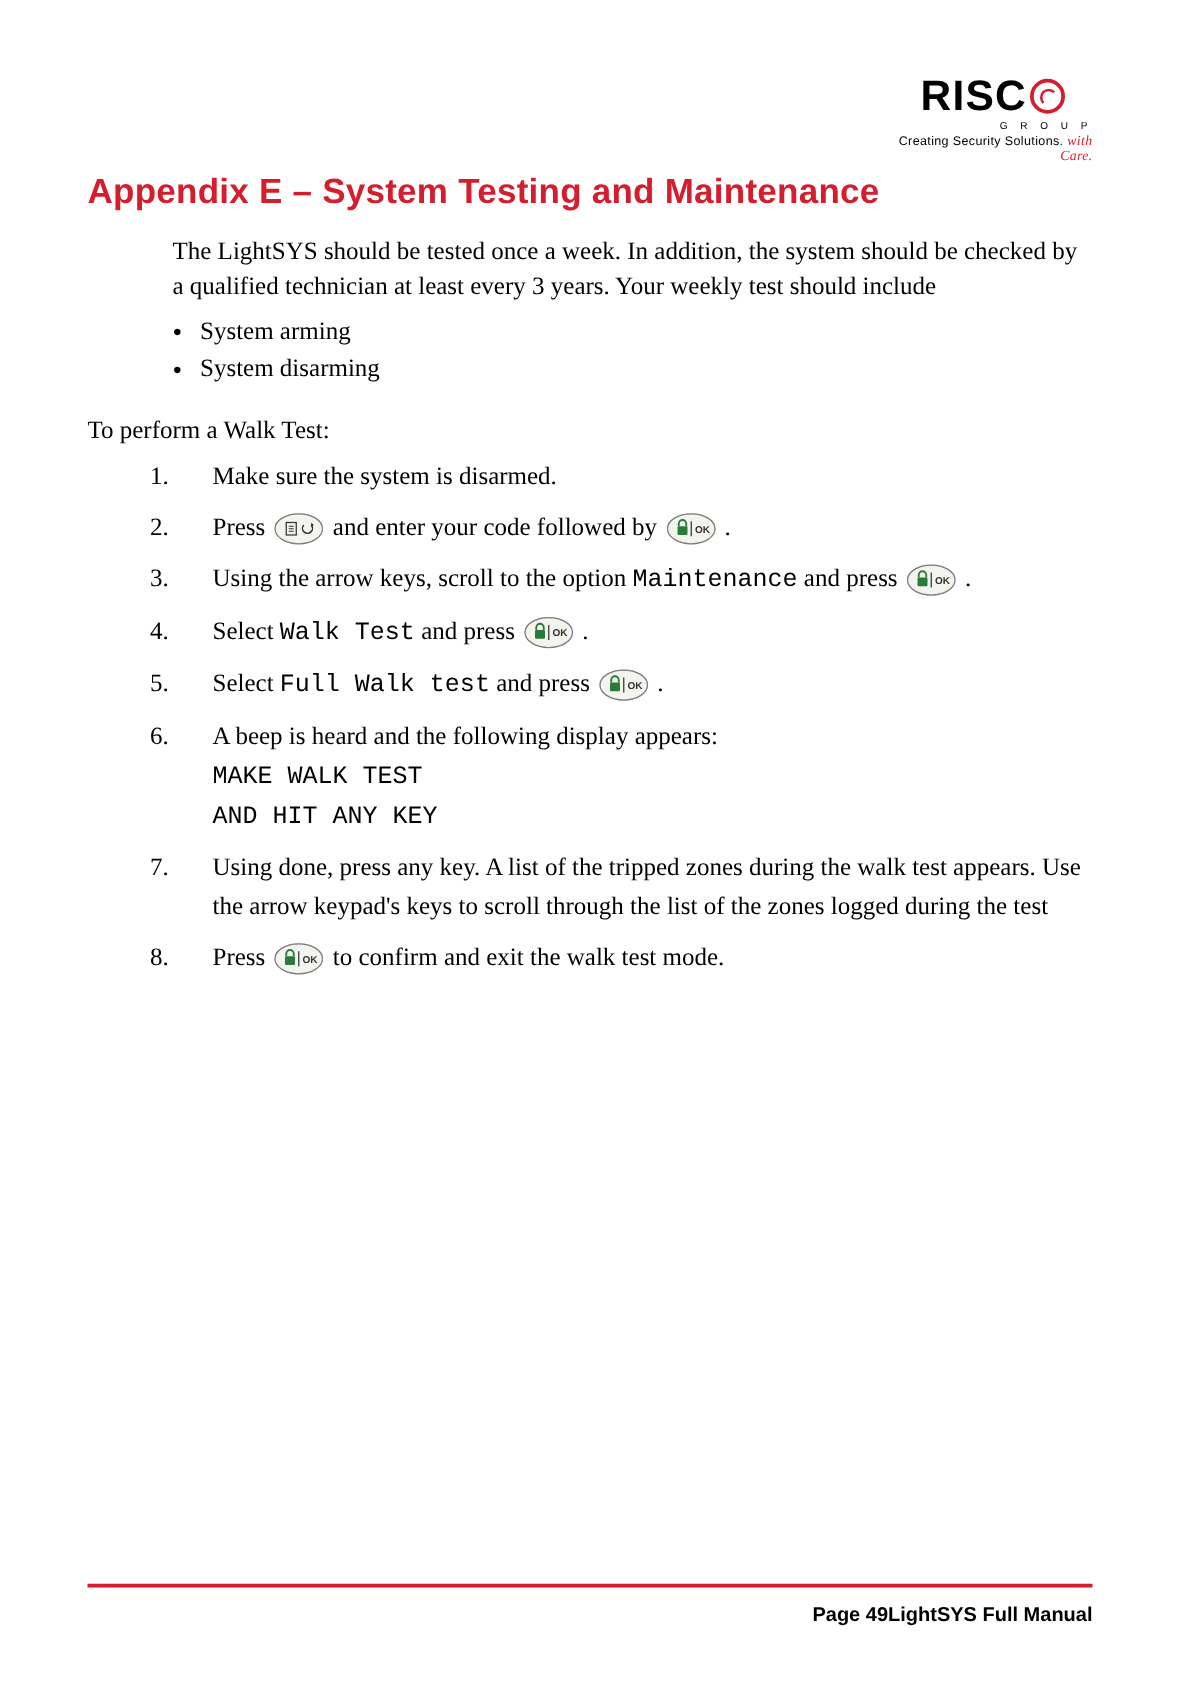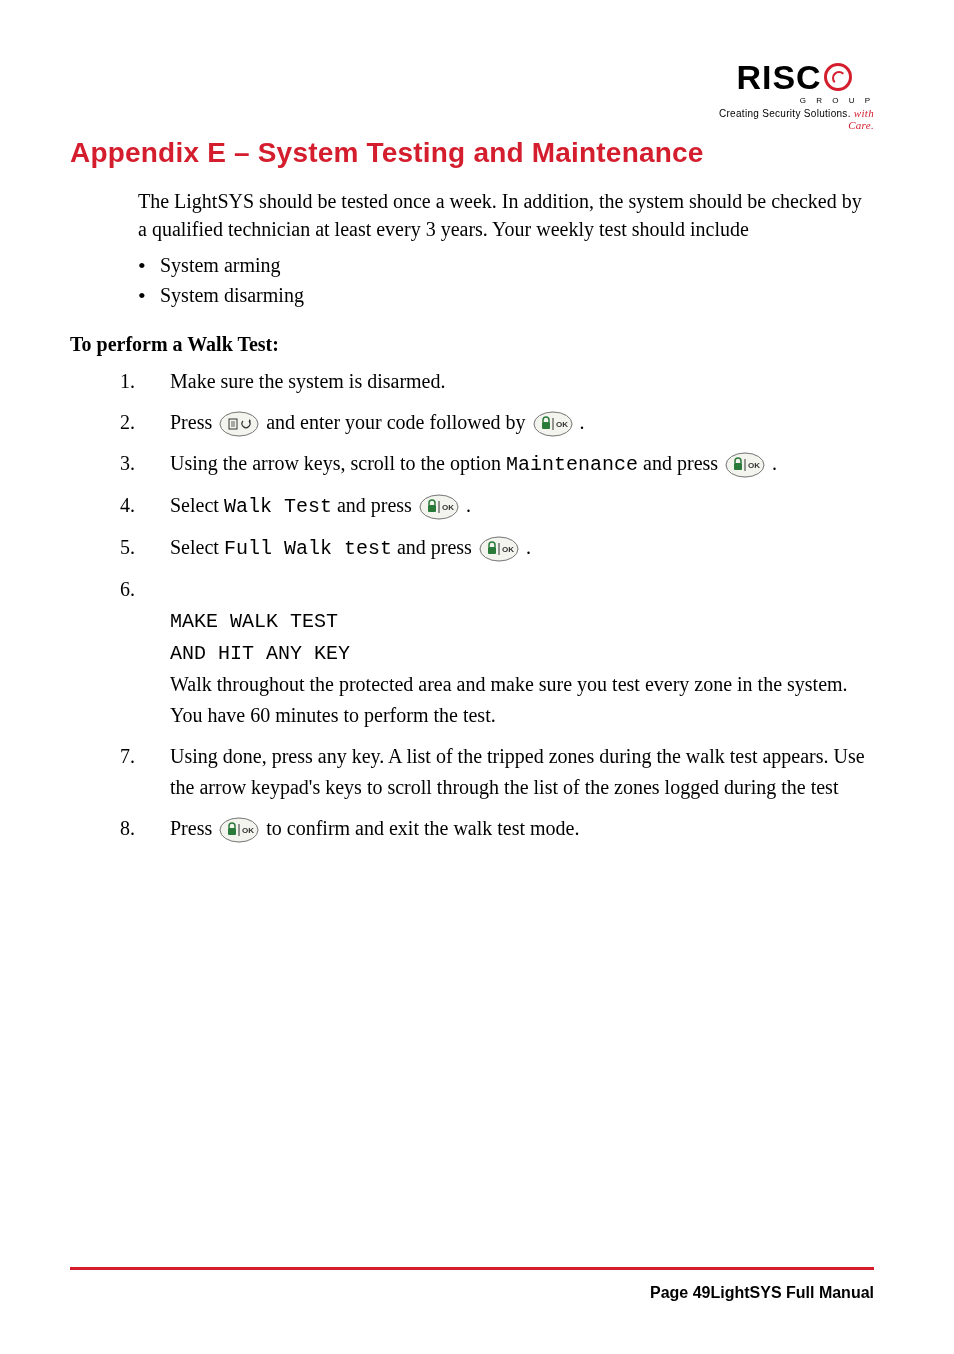--- a/index.html
+++ b/index.html
@@ -102,21 +102,21 @@
     }
     ul.bullets li::before {
       content: "•";
       position: absolute;
       left: 0;
       top: 0;
       font-size: 22px;
     }
     .subheading {
       font-size: 20px;
-      font-weight: bold;
+      font-weight: normal;
       margin-left: 0;
       margin-bottom: 10px;
     }
     ol.steps {
       list-style: none;
       margin-left: 50px;
       counter-reset: step;
     }
     ol.steps > li {
       font-size: 20px;
@@ -269,24 +269,23 @@
           <rect x="9" y="11" width="8" height="7" rx="1" fill="#2a7a3a"></rect>
           <path d="M 10 11 v -2 a 3 3 0 0 1 6 0 v 2" fill="none" stroke="#2a7a3a" stroke-width="1.5"></path>
           <line x1="20" y1="7" x2="20" y2="19" stroke="#333" stroke-width="1"></line>
           <text x="23" y="16" font-family="Arial" font-size="8" fill="#333" font-weight="bold">OK</text>
         </svg>
     </span>
     <span>.</span>
   </li>
 
   <li>
-    <br>
+    <span>A beep is heard and the following display appears:</span><br>
     <span class="mono">MAKE WALK TEST</span><br>
     <span class="mono">AND HIT ANY KEY</span><br>
-    <span>Walk throughout the protected area and make sure you test every zone in the system. You have 60 minutes to perform the test.</span>
   </li>
 
   <li>Using done, press any key. A list of the tripped zones during the walk test appears. Use the arrow keypad's keys to scroll through the list of the zones logged during the test</li>
 
   <li>
     <span>Press </span>
     <span class="key-btn">
       <svg viewBox="0 0 40 26">
           <ellipse cx="20" cy="13" rx="19" ry="12" fill="#f4f4ee" stroke="#777" stroke-width="1"></ellipse>
           <ellipse cx="20" cy="13" rx="19" ry="12" fill="none" stroke="#999" stroke-width="0.5" stroke-dasharray="1 1"></ellipse>

